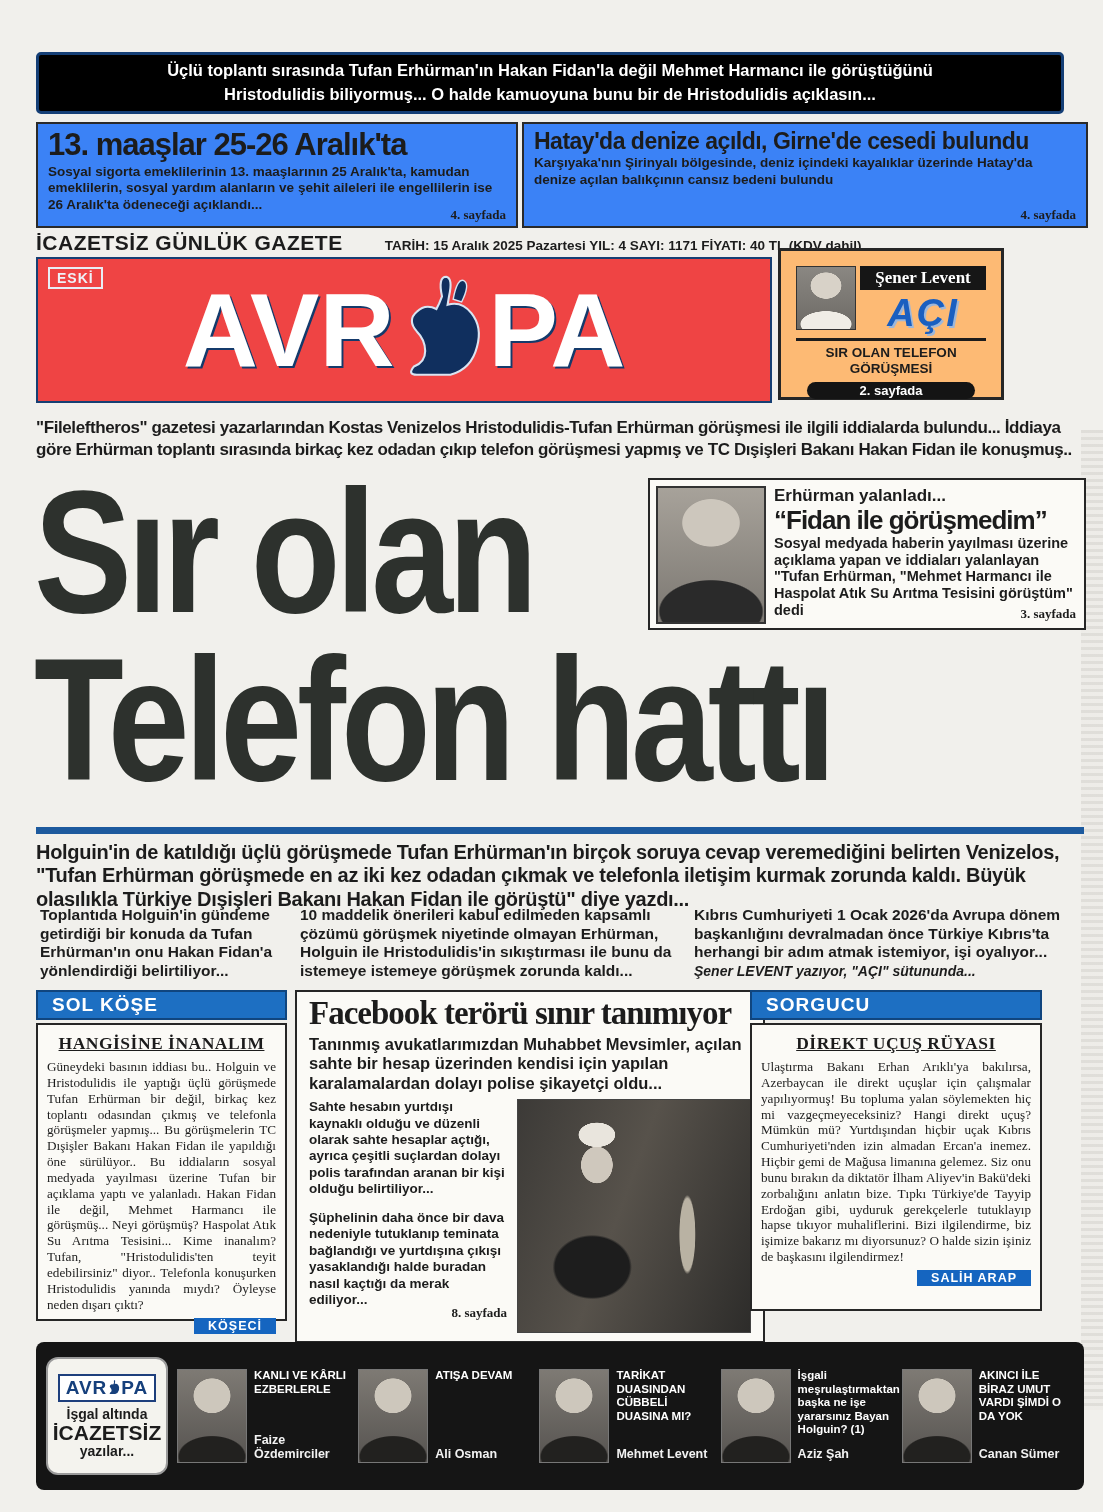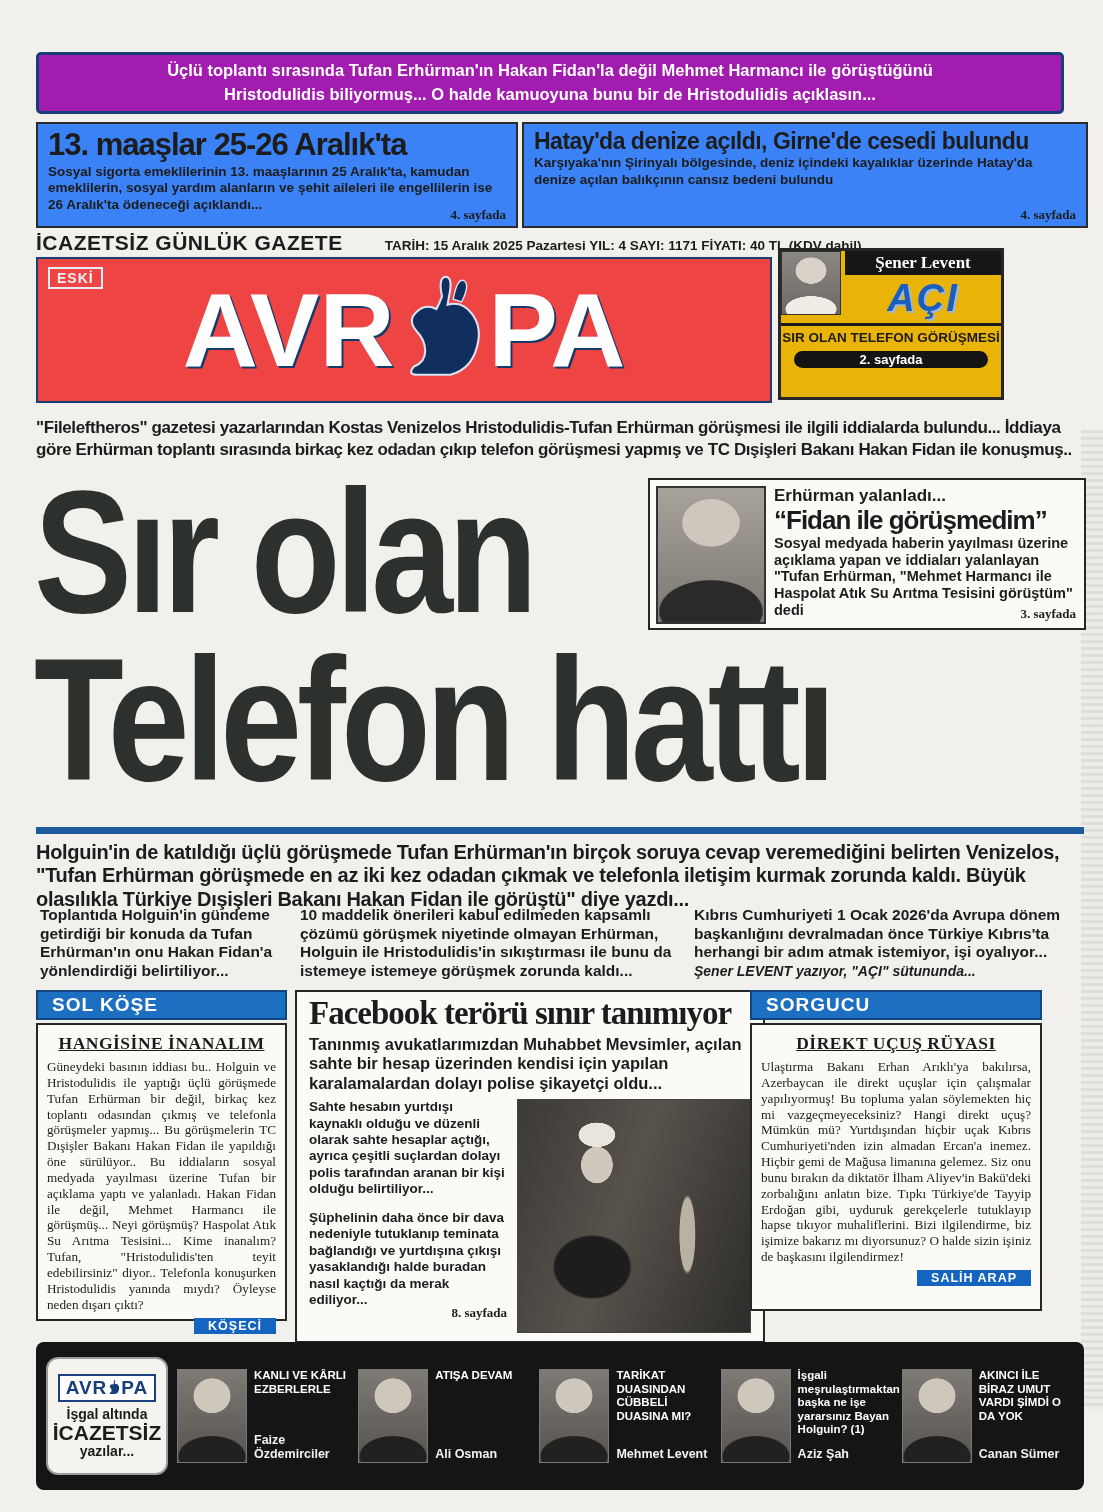--- a/index.html
+++ b/index.html
@@ -2,21 +2,21 @@
 <html><head>
 <meta charset="utf-8">
 <style>
   html,body{margin:0;padding:0;background:#dcdad5;}
   .page{position:relative;width:1103px;height:1512px;background:#f1f0ec;overflow:hidden;
         font-family:"Liberation Sans",sans-serif;color:#1c1c1c;}
   .ghost{position:absolute;right:0;top:430px;width:22px;height:980px;
          background:repeating-linear-gradient(180deg,#d6d4cf 0 3px,#eceae6 3px 7px);opacity:.65;}
 
   
-  .banner{position:absolute;left:36px;top:52px;width:1022px;height:56px;background:#a21caf;
+  .banner{position:absolute;left:36px;top:52px;width:1022px;height:56px;background:#000000;
           border:3px solid #153f76;border-radius:5px;color:#fff;display:flex;flex-direction:column;
           justify-content:center;text-align:center;font-weight:bold;font-size:16.5px;line-height:1.45;}
 
   
   .tbox{position:absolute;border:2px solid #2a2a2a;background:#3b82f6;padding:5px 10px 3px;}
   .tbox-left{left:36px;top:122px;width:458px;height:94px;}
   .tbox-right{left:522px;top:122px;width:542px;height:94px;}
   .tbox h1{margin:0;font-size:31px;line-height:1.05;letter-spacing:-1px;}
   .tbox-right h1{font-size:23px;letter-spacing:-0.5px;}
   .tbox p{margin:2px 0 0;font-size:13.5px;font-weight:bold;line-height:1.25;}
@@ -31,22 +31,22 @@
   
   .masthead{position:absolute;left:36px;top:257px;width:732px;height:142px;background:#ef4444;
             border:2px solid #173f73;display:flex;align-items:center;justify-content:center;}
   .eski{position:absolute;left:10px;top:8px;border:2px solid #e8edf5;color:#eef2f8;
         font-size:14px;font-weight:bold;padding:1px 7px;letter-spacing:1px;}
   .mast-word{color:#fff;font-size:104px;font-weight:800;letter-spacing:0px;line-height:1;
              text-shadow:2px 2px 0 #143a6b;}
   .mast-rabbit{width:86px;height:112px;margin:0 4px;}
 
   
-  .colbox{position:absolute;left:778px;top:248px;width:226px;height:152px;background:#eab308;
-          border:3px solid #262626;box-sizing:border-box;padding:0;}
+  .colbox{position:absolute;left:778px;top:248px;width:226px;height:152px;background:#fdba74;
+          border:3px solid #262626;box-sizing:border-box;padding:15px;}
   .colbox-toprow{display:flex;}
   .photo-sm{width:58px;height:62px;border:1px solid #333;flex:none;
      background:radial-gradient(ellipse 45% 36% at 50% 30%,#d8d2c8 0 58%,transparent 60%),
                 radial-gradient(ellipse 72% 34% at 50% 92%,#f0ede6 0 60%,transparent 62%),
                 linear-gradient(#8a8782,#6d6a65);}
   .colbox-right{flex:1;margin-left:4px;display:flex;flex-direction:column;}
   .author-bar{background:#161616;color:#fff;font-family:"Liberation Serif",serif;font-weight:bold;
               font-size:17px;text-align:center;padding:2px 0;}
   .aci{color:#1a5fc0;font-weight:800;font-size:38px;text-align:center;margin-top:2px;
        text-shadow:2px 2px 0 #9db7da;letter-spacing:2px;font-style:italic;}

